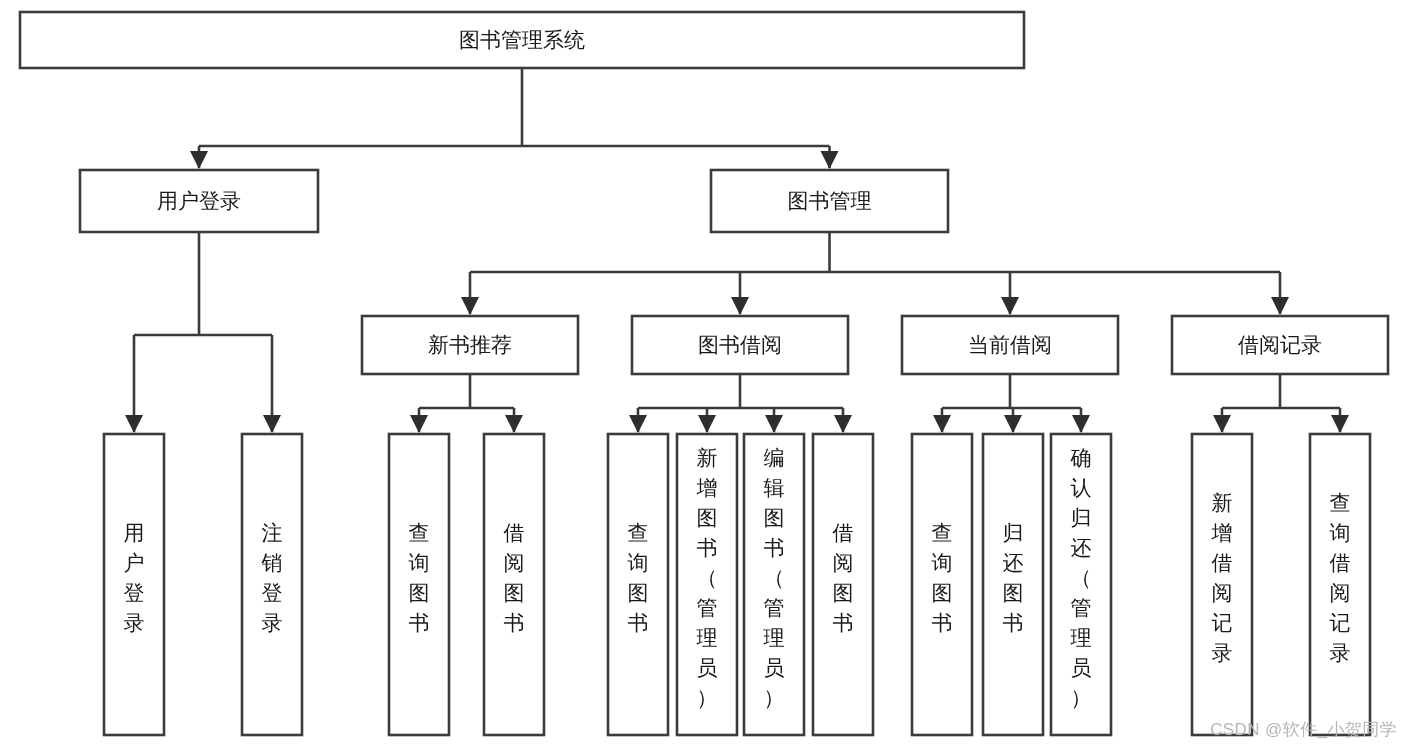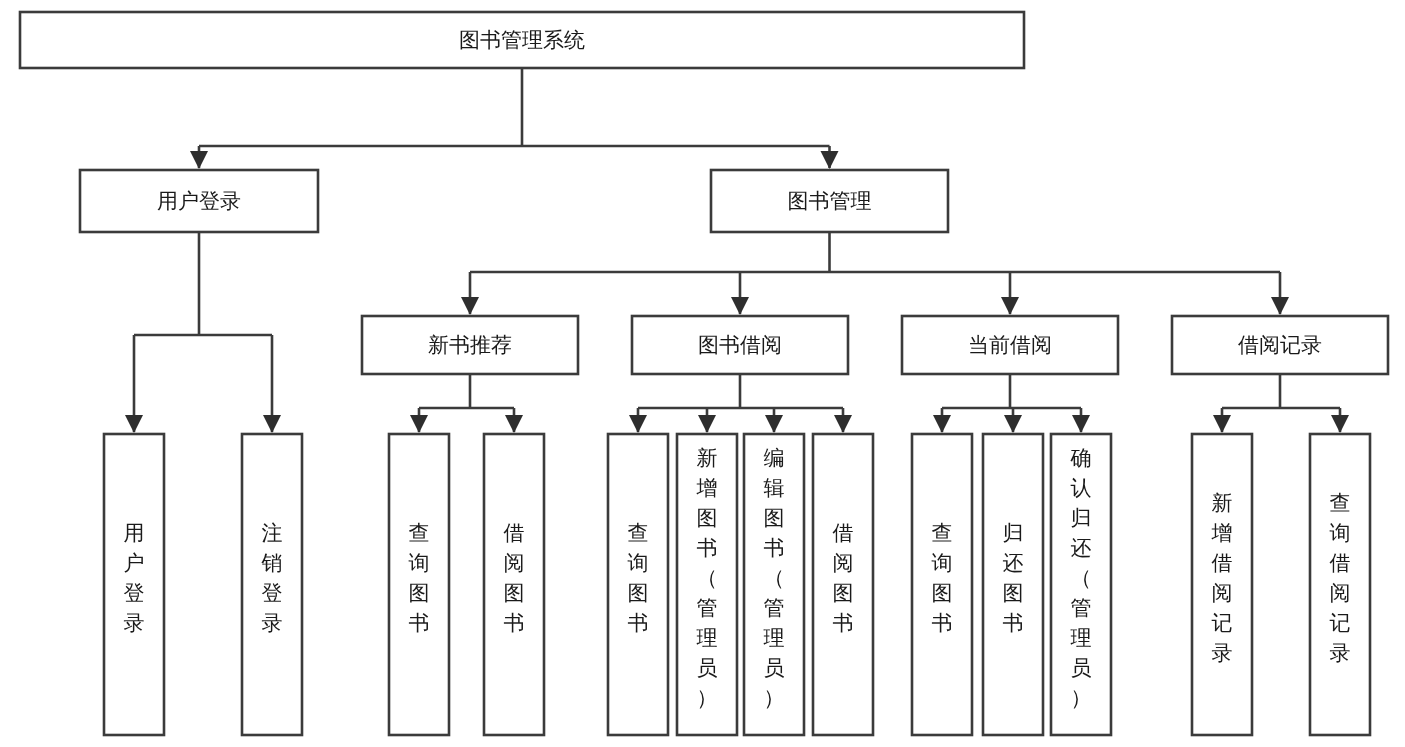--- a/index.html
+++ b/index.html
@@ -201,13 +201,14 @@
         <g>
           <rect x="1192" y="434" width="60" height="301" class="node-box"></rect>
           <text x="1222" y="509.5" class="node-label-vertical"><tspan x="1222" dy="0">新</tspan><tspan x="1222" dy="30">增</tspan><tspan x="1222" dy="30">借</tspan><tspan x="1222" dy="30">阅</tspan><tspan x="1222" dy="30">记</tspan><tspan x="1222" dy="30">录</tspan></text>
         </g>
         <g>
           <rect x="1310" y="434" width="60" height="301" class="node-box"></rect>
           <text x="1340" y="509.5" class="node-label-vertical"><tspan x="1340" dy="0">查</tspan><tspan x="1340" dy="30">询</tspan><tspan x="1340" dy="30">借</tspan><tspan x="1340" dy="30">阅</tspan><tspan x="1340" dy="30">记</tspan><tspan x="1340" dy="30">录</tspan></text>
         </g>
       </g>
   </svg>
+  <div class="watermark">CSDN @软件_小贺同学</div>
 </div>
 
 </body></html>

